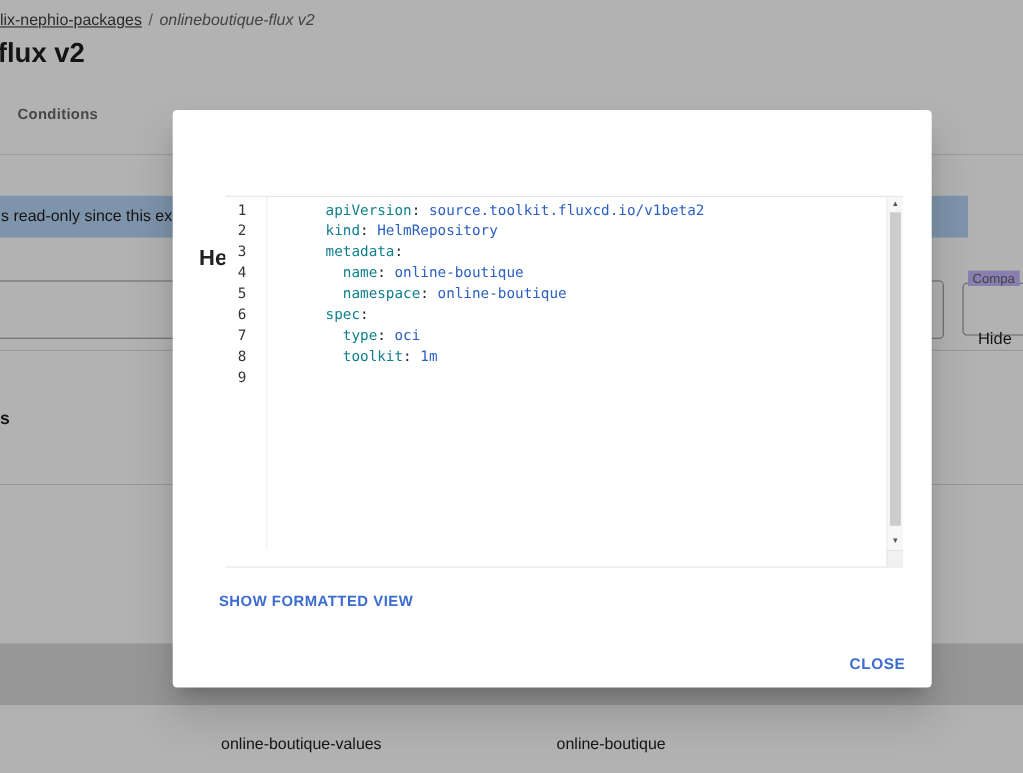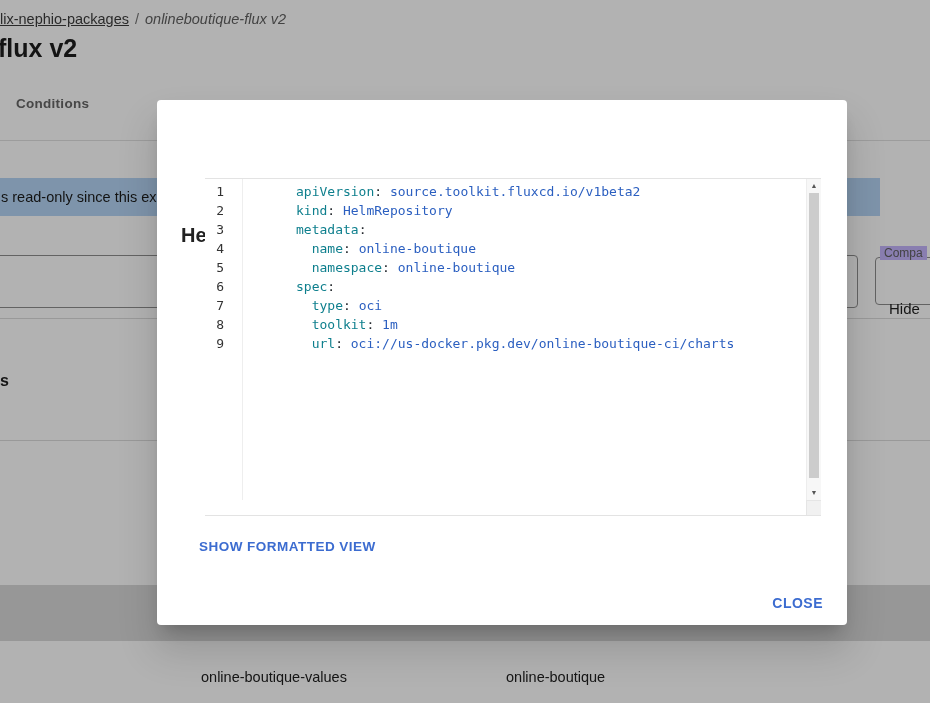--- a/index.html
+++ b/index.html
@@ -121,21 +121,20 @@
         </div>
       <div class="code">
           <div class="cl"><span class="tok-key">apiVersion</span><span class="tok-punct">:</span> <span class="tok-val">source.toolkit.fluxcd.io/v1beta2</span></div>
           <div class="cl"><span class="tok-key">kind</span><span class="tok-punct">:</span> <span class="tok-val">HelmRepository</span></div>
           <div class="cl"><span class="tok-key">metadata</span><span class="tok-punct">:</span></div>
           <div class="cl">  <span class="tok-key">name</span><span class="tok-punct">:</span> <span class="tok-val">online-boutique</span></div>
           <div class="cl">  <span class="tok-key">namespace</span><span class="tok-punct">:</span> <span class="tok-val">online-boutique</span></div>
           <div class="cl"><span class="tok-key">spec</span><span class="tok-punct">:</span></div>
           <div class="cl">  <span class="tok-key">type</span><span class="tok-punct">:</span> <span class="tok-val">oci</span></div>
           <div class="cl">  <span class="tok-key">toolkit</span><span class="tok-punct">:</span> <span class="tok-val">1m</span></div>
-          <div class="cl">  <span class="tok-key">url</span><span class="tok-punct">:</span> <span class="tok-val">oci://us-docker.pkg.dev/online-boutique-ci/charts</span></div>
         </div>
       <div class="sb-v">
         <div class="sb-arrow up">▲</div>
         <div class="sb-thumb"></div>
         <div class="sb-arrow down">▼</div>
       </div>
       <div class="sb-corner"></div>
     </div>
 
     <button class="text-btn btn-formatted">SHOW FORMATTED VIEW</button>

